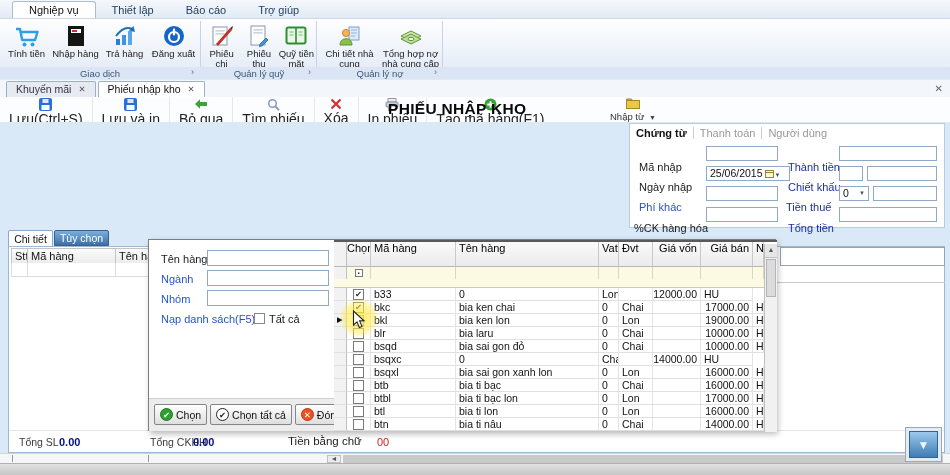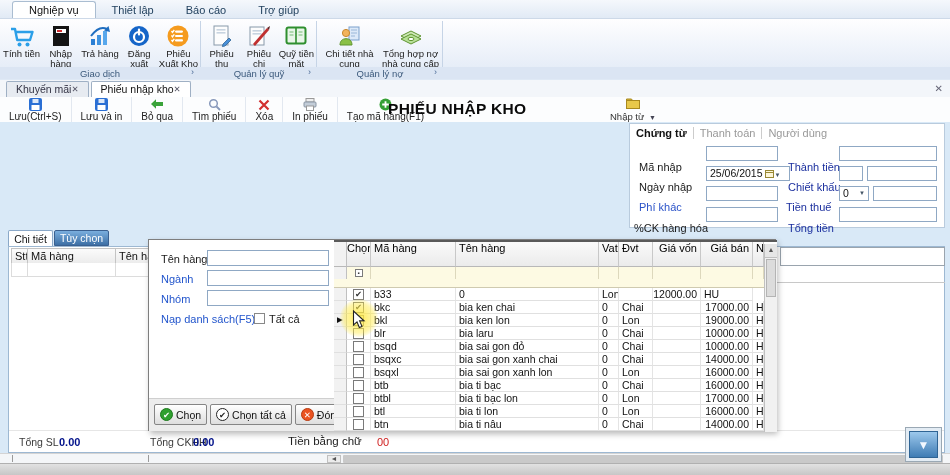--- a/index.html
+++ b/index.html
@@ -14,28 +14,28 @@
   .rgroup{position:absolute;top:2px;height:45px;display:flex;justify-content:space-around;align-items:flex-start;}
   .ritem{display:flex;flex-direction:column;align-items:center;text-align:center;font-size:9.5px;line-height:1.08;color:#222;padding-top:1px;min-width:0;flex:1;}
   .ricon{height:27px;display:flex;align-items:center;justify-content:center;}
   .rdiv{position:absolute;top:2px;height:56px;width:1px;background:#c6d4e6;}
   .rfoot{position:absolute;left:0;top:48px;width:950px;height:12px;background:#dbe5f3;}
   .rfglabel{position:absolute;top:0;height:12px;display:flex;align-items:center;justify-content:center;font-size:9.5px;color:#3c5a7c;}
   .rchev{position:absolute;right:4px;top:0;font-size:9px;color:#4a6a96;}
 
   
   .docrow{position:absolute;left:0;top:80px;width:950px;height:17px;background:#f3f6fa;display:flex;align-items:flex-end;padding-left:6px;box-sizing:border-box;}
-  .dtab{display:flex;align-items:center;padding:1px 9px 2px;font-size:10.5px;border:1px solid #9fb0c4;border-bottom:none;background:#e7ebf1;color:#334;margin-right:2px;border-radius:2px 2px 0 0;}
+  .dtab{display:flex;align-items:center;gap:7px;padding:1px 9px 2px;font-size:10.5px;border:1px solid #9fb0c4;border-bottom:none;background:#e7ebf1;color:#334;margin-right:2px;border-radius:2px 2px 0 0;}
   .dtab.active{background:#fff;color:#111;}
   .tclose{font-size:8.5px;color:#556;}
   .winclose{position:absolute;right:7px;top:83px;font-size:10px;color:#667;}
 
   
   .tb2{position:absolute;left:0;top:97px;width:950px;height:25px;background:#fcfdfe;display:flex;align-items:stretch;}
-  .tb2item{display:flex;flex-direction:column;align-items:center;justify-content:flex-start;padding:1px 9px 0;border-right:1px solid #e2e8f0;font-size:10px;color:#222;}
+  .tb2item{display:flex;flex-direction:column;align-items:center;justify-content:flex-start;padding:1px 9px 0;border-right:1px solid #e2e8f0;font-size:14px;color:#222;}
   .tb2icon{height:13px;display:flex;align-items:center;}
   .ptitle{position:absolute;left:388px;top:100px;font-size:15.5px;font-weight:bold;color:#0a0a0a;letter-spacing:.3px;}
   .nhaptu{position:absolute;left:610px;top:98px;display:flex;flex-direction:column;align-items:center;font-size:9.5px;color:#333;}
   .nhaptu .car{font-size:7px;color:#445;margin-left:2px;}
 
   
   .formarea{position:absolute;left:0;top:122px;width:950px;height:108px;background:#d9e9f7;}
   .flabel{position:absolute;font-size:11px;color:#1a1a1a;}
   .combo,.tinput{position:absolute;background:#fff;border:1px solid #86a7c8;font-size:11.5px;line-height:15px;padding:0 16px 0 5px;box-sizing:border-box;height:17px;overflow:hidden;white-space:nowrap;}
   .tinput{padding-right:4px;}
@@ -171,59 +171,45 @@
       <div class="ritem">
         <span class="ricon">
             <svg width="24" height="24" viewBox="0 0 24 24">
               <circle cx="12" cy="12" r="10" fill="#1565c8"></circle>
               <circle cx="12" cy="13" r="5" fill="none" stroke="#fff" stroke-width="2.2"></circle>
               <rect x="10.9" y="4.5" width="2.2" height="7" rx="1" fill="#fff"></rect>
             </svg>
           </span>
         <span>Đăng xuất</span>
       </div>
-      <div class="ritem">
-        <span class="ricon">
-            <svg width="24" height="24" viewBox="0 0 24 24">
-              <circle cx="12" cy="12" r="10.5" fill="#f59b1e"></circle>
-              <rect x="9" y="6.5" width="8" height="2.2" rx="1.1" fill="#fff"></rect>
-              <rect x="9" y="10.9" width="8" height="2.2" rx="1.1" fill="#fff"></rect>
-              <rect x="9" y="15.3" width="8" height="2.2" rx="1.1" fill="#fff"></rect>
-              <path d="M5.5 7l1 1.4L8.3 6" stroke="#fff" stroke-width="1.4" fill="none"></path>
-              <path d="M5.5 11.4l1 1.4 1.8-2.4" stroke="#fff" stroke-width="1.4" fill="none"></path>
-              <path d="M5.5 15.8l1 1.4 1.8-2.4" stroke="#fff" stroke-width="1.4" fill="none"></path>
-            </svg>
-          </span>
-        <span>Phiếu Xuất Kho</span>
-      </div>
     </div>
     <div class="rdiv" style="left:200px;"></div>
     <div class="rgroup" style="left:203px;width:112px;">
-      <div class="ritem">
-        <span class="ricon">
-            <svg width="24" height="24" viewBox="0 0 24 24">
-              <rect x="4" y="2" width="14" height="19" fill="#fdfdfd" stroke="#8899aa"></rect>
-              <rect x="6.5" y="5" width="9" height="1.6" fill="#c8d4e0"></rect>
-              <rect x="6.5" y="8" width="9" height="1.6" fill="#c8d4e0"></rect>
-              <path d="M13 20l6-6 2 2-6 6-2.6.6z" fill="#4a90d9" stroke="#2f6494" stroke-width=".8"></path>
-            </svg>
-          </span>
-        <span>Phiếu thu</span>
-      </div>
       <div class="ritem">
         <span class="ricon">
             <svg width="24" height="24" viewBox="0 0 24 24">
               <rect x="3" y="3" width="14" height="18" fill="#fdfdfd" stroke="#8899aa"></rect>
               <rect x="5.5" y="6" width="9" height="1.6" fill="#c8d4e0"></rect>
               <rect x="5.5" y="9" width="9" height="1.6" fill="#c8d4e0"></rect>
               <path d="M6 20L20 4l2 2L8 22z" fill="#c03030"></path>
               <path d="M20 4l3-2-1 4z" fill="#5a2020"></path>
             </svg>
           </span>
         <span>Phiếu chi</span>
+      </div>
+      <div class="ritem">
+        <span class="ricon">
+            <svg width="24" height="24" viewBox="0 0 24 24">
+              <rect x="4" y="2" width="14" height="19" fill="#fdfdfd" stroke="#8899aa"></rect>
+              <rect x="6.5" y="5" width="9" height="1.6" fill="#c8d4e0"></rect>
+              <rect x="6.5" y="8" width="9" height="1.6" fill="#c8d4e0"></rect>
+              <path d="M13 20l6-6 2 2-6 6-2.6.6z" fill="#4a90d9" stroke="#2f6494" stroke-width=".8"></path>
+            </svg>
+          </span>
+        <span>Phiếu thu</span>
       </div>
       <div class="ritem">
         <span class="ricon">
             <svg width="24" height="24" viewBox="0 0 24 24">
               <rect x="2.5" y="3.5" width="19" height="16" rx="2" fill="#e9f6e9" stroke="#2f8f2f" stroke-width="2"></rect>
               <path d="M12 4v15" stroke="#2f8f2f" stroke-width="1.6"></path>
               <path d="M5.5 8h4M5.5 11h4M14.5 8h4M14.5 11h4" stroke="#77bb77" stroke-width="1.2"></path>
             </svg>
           </span>
         <span>Quỹ tiền mặt</span>
@@ -556,21 +542,20 @@
         <div class="c rgt"></div>
           <div class="c rgt">10000.00</div>
         <div class="c">HU</div>
       </div>
       <div class="grow">
         <div class="c ind"></div>
         <div class="c chk">
             <span class="cb"></span>
           </div>
         <div class="c">bsqxc</div>
-          <div class="c">bia sai gon xanh chai</div>
         <div class="c">0</div>
           <div class="c">Chai</div>
         <div class="c rgt"></div>
           <div class="c rgt">14000.00</div>
         <div class="c">HU</div>
       </div>
       <div class="grow">
         <div class="c ind"></div>
         <div class="c chk">
             <span class="cb"></span>

